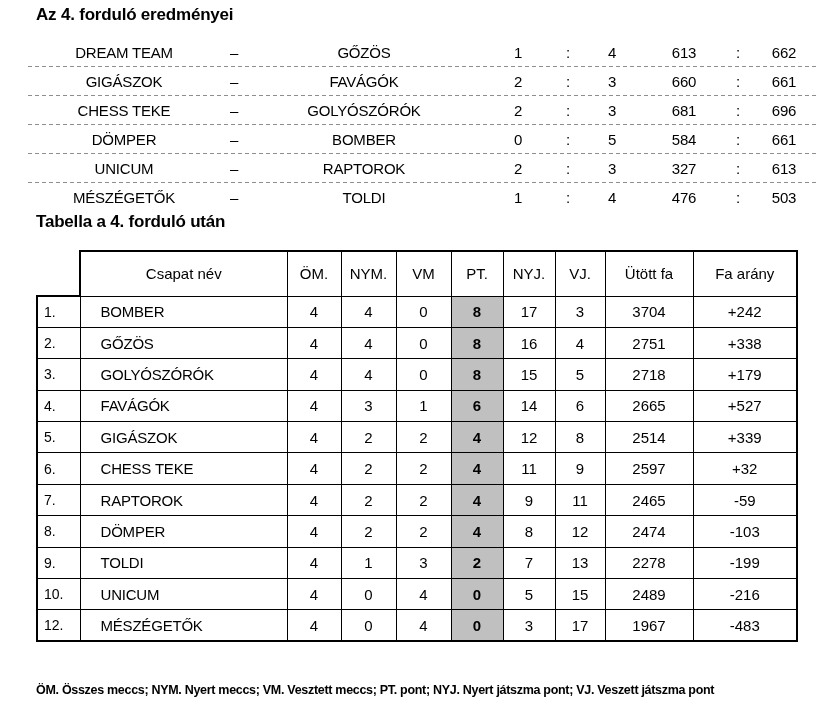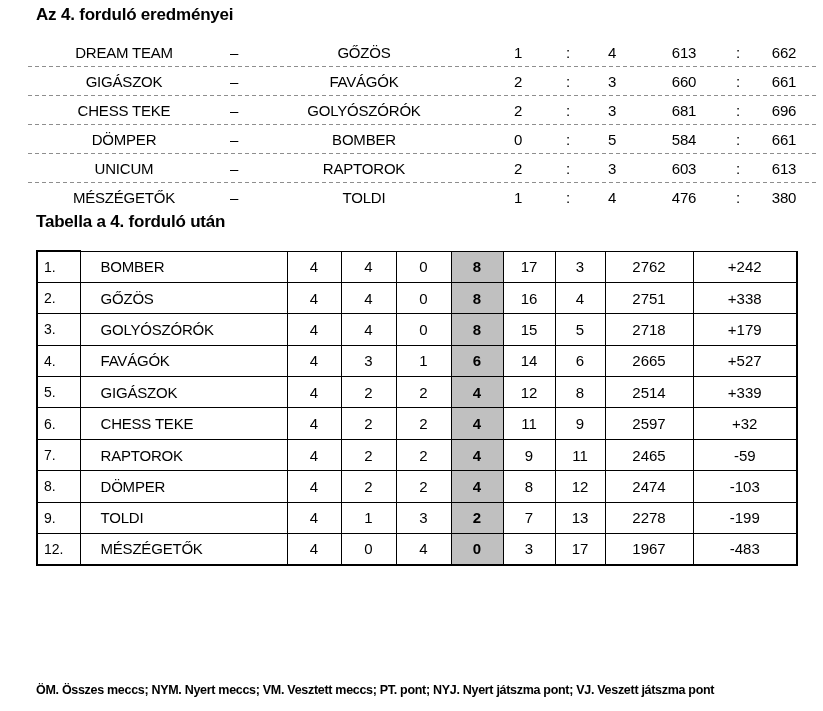--- a/index.html
+++ b/index.html
@@ -147,63 +147,75 @@
     <span class="c-col2">:</span>
     <span class="c-p2">661</span>
   </div>
   <div class="match-row dashed">
     <span class="c-home">UNICUM</span>
     <span class="c-dash">–</span>
     <span class="c-away">RAPTOROK</span>
     <span class="c-s1">2</span>
     <span class="c-col1">:</span>
     <span class="c-s2">3</span>
-    <span class="c-p1">603</span>
+    <span class="c-p1">327</span>
     <span class="c-col2">:</span>
     <span class="c-p2">613</span>
   </div>
   <div class="match-row">
     <span class="c-home">MÉSZÉGETŐK</span>
     <span class="c-dash">–</span>
     <span class="c-away">TOLDI</span>
     <span class="c-s1">1</span>
     <span class="c-col1">:</span>
     <span class="c-s2">4</span>
     <span class="c-p1">476</span>
     <span class="c-col2">:</span>
-    <span class="c-p2">380</span>
+    <span class="c-p2">503</span>
   </div>
 </div>
 
 <div class="section-title title-table">Tabella a 4. forduló után</div>
 
 <table class="standings">
   <colgroup>
     <col style="width:43px">
       <col style="width:207px">
       <col style="width:54px">
       <col style="width:55px">
       <col style="width:55px">
     <col style="width:52px">
       <col style="width:52px">
       <col style="width:50px">
       <col style="width:88px">
       <col style="width:104px">
   </colgroup>
   <tbody>
+      <tr class="hdr">
+    <td class="rank-hdr"></td>
+    <td class="b team-hdr">Csapat név</td>
+    <td class="b">ÖM.</td>
+    <td class="b">NYM.</td>
+    <td class="b">VM</td>
+    <td class="b">PT.</td>
+    <td class="b">NYJ.</td>
+    <td class="b">VJ.</td>
+    <td class="b">Ütött fa</td>
+    <td class="b last-col">Fa arány</td>
+  </tr>
   <tr class="data first-data">
     <td class="rank-col">1.</td>
     <td class="team-col">BOMBER</td>
     <td>4</td>
     <td>4</td>
     <td>0</td>
     <td class="pt-col">8</td>
     <td>17</td>
     <td>3</td>
-    <td>2762</td>
+    <td>3704</td>
     <td class="last-col">+242</td>
   </tr>
   <tr class="data">
     <td class="rank-col">2.</td>
     <td class="team-col">GŐZÖS</td>
     <td>4</td>
     <td>4</td>
     <td>0</td>
     <td class="pt-col">8</td>
     <td>16</td>
@@ -288,20 +300,32 @@
     <td class="team-col">TOLDI</td>
     <td>4</td>
     <td>1</td>
     <td>3</td>
     <td class="pt-col">2</td>
     <td>7</td>
     <td>13</td>
     <td>2278</td>
     <td class="last-col">-199</td>
   </tr>
+  <tr class="data">
+    <td class="rank-col">10.</td>
+    <td class="team-col">UNICUM</td>
+    <td>4</td>
+    <td>0</td>
+    <td>4</td>
+    <td class="pt-col">0</td>
+    <td>5</td>
+    <td>15</td>
+    <td>2489</td>
+    <td class="last-col">-216</td>
+  </tr>
   <tr class="data last-row">
     <td class="rank-col">12.</td>
     <td class="team-col">MÉSZÉGETŐK</td>
     <td>4</td>
     <td>0</td>
     <td>4</td>
     <td class="pt-col">0</td>
     <td>3</td>
     <td>17</td>
     <td>1967</td>

